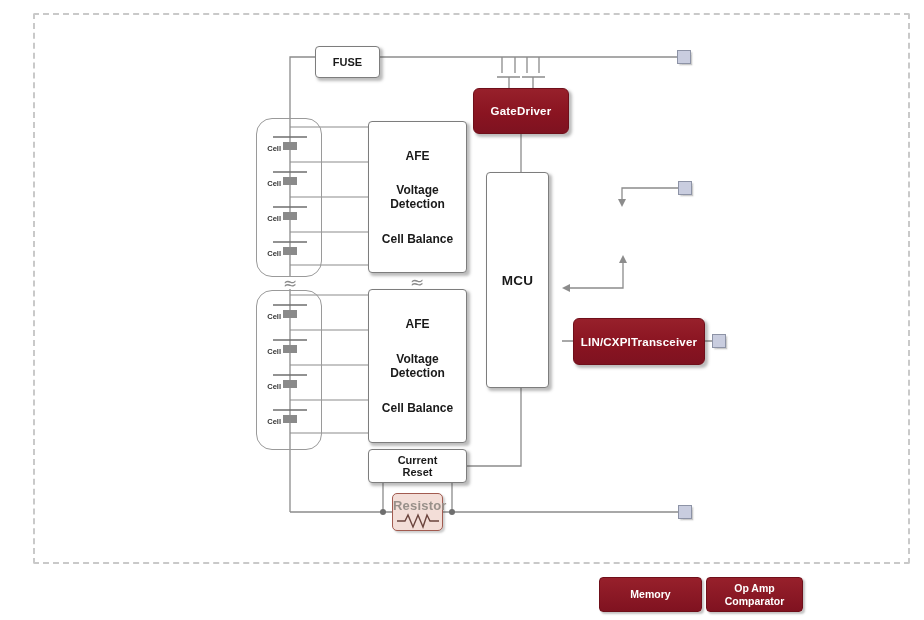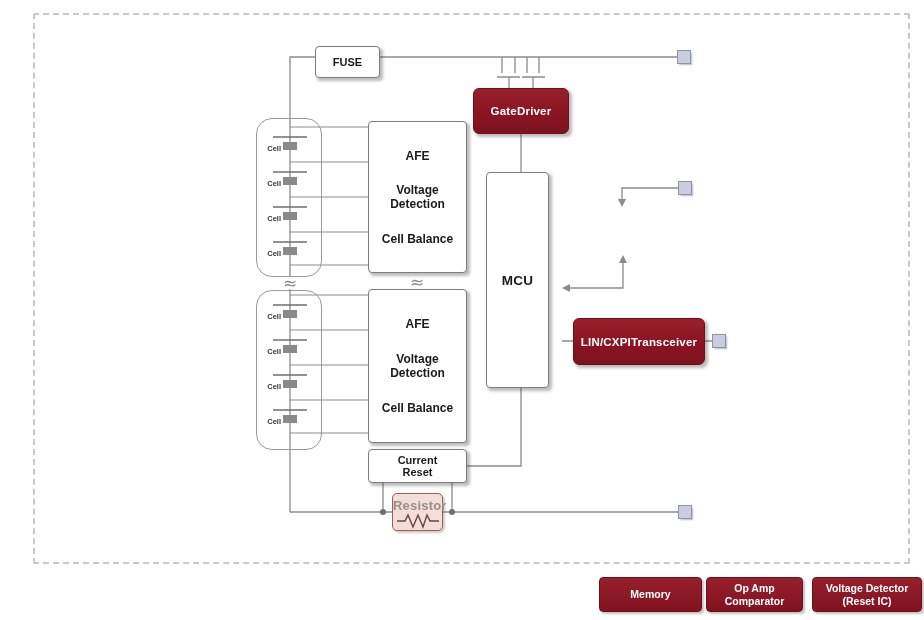--- a/index.html
+++ b/index.html
@@ -194,18 +194,14 @@
   </div>
 
   <div id="btn-opamp" class="btn">
     <span>Op Amp</span>
     <span>Comparator</span>
   </div>
   <div id="btn-memory" class="btn">
     <span>Memory</span>
     <span></span>
   </div>
-  <div id="btn-vdet" class="btn">
-    <span>Voltage Detector</span>
-    <span>(Reset IC)</span>
-  </div>
 
 </div>
 
 </body></html>

